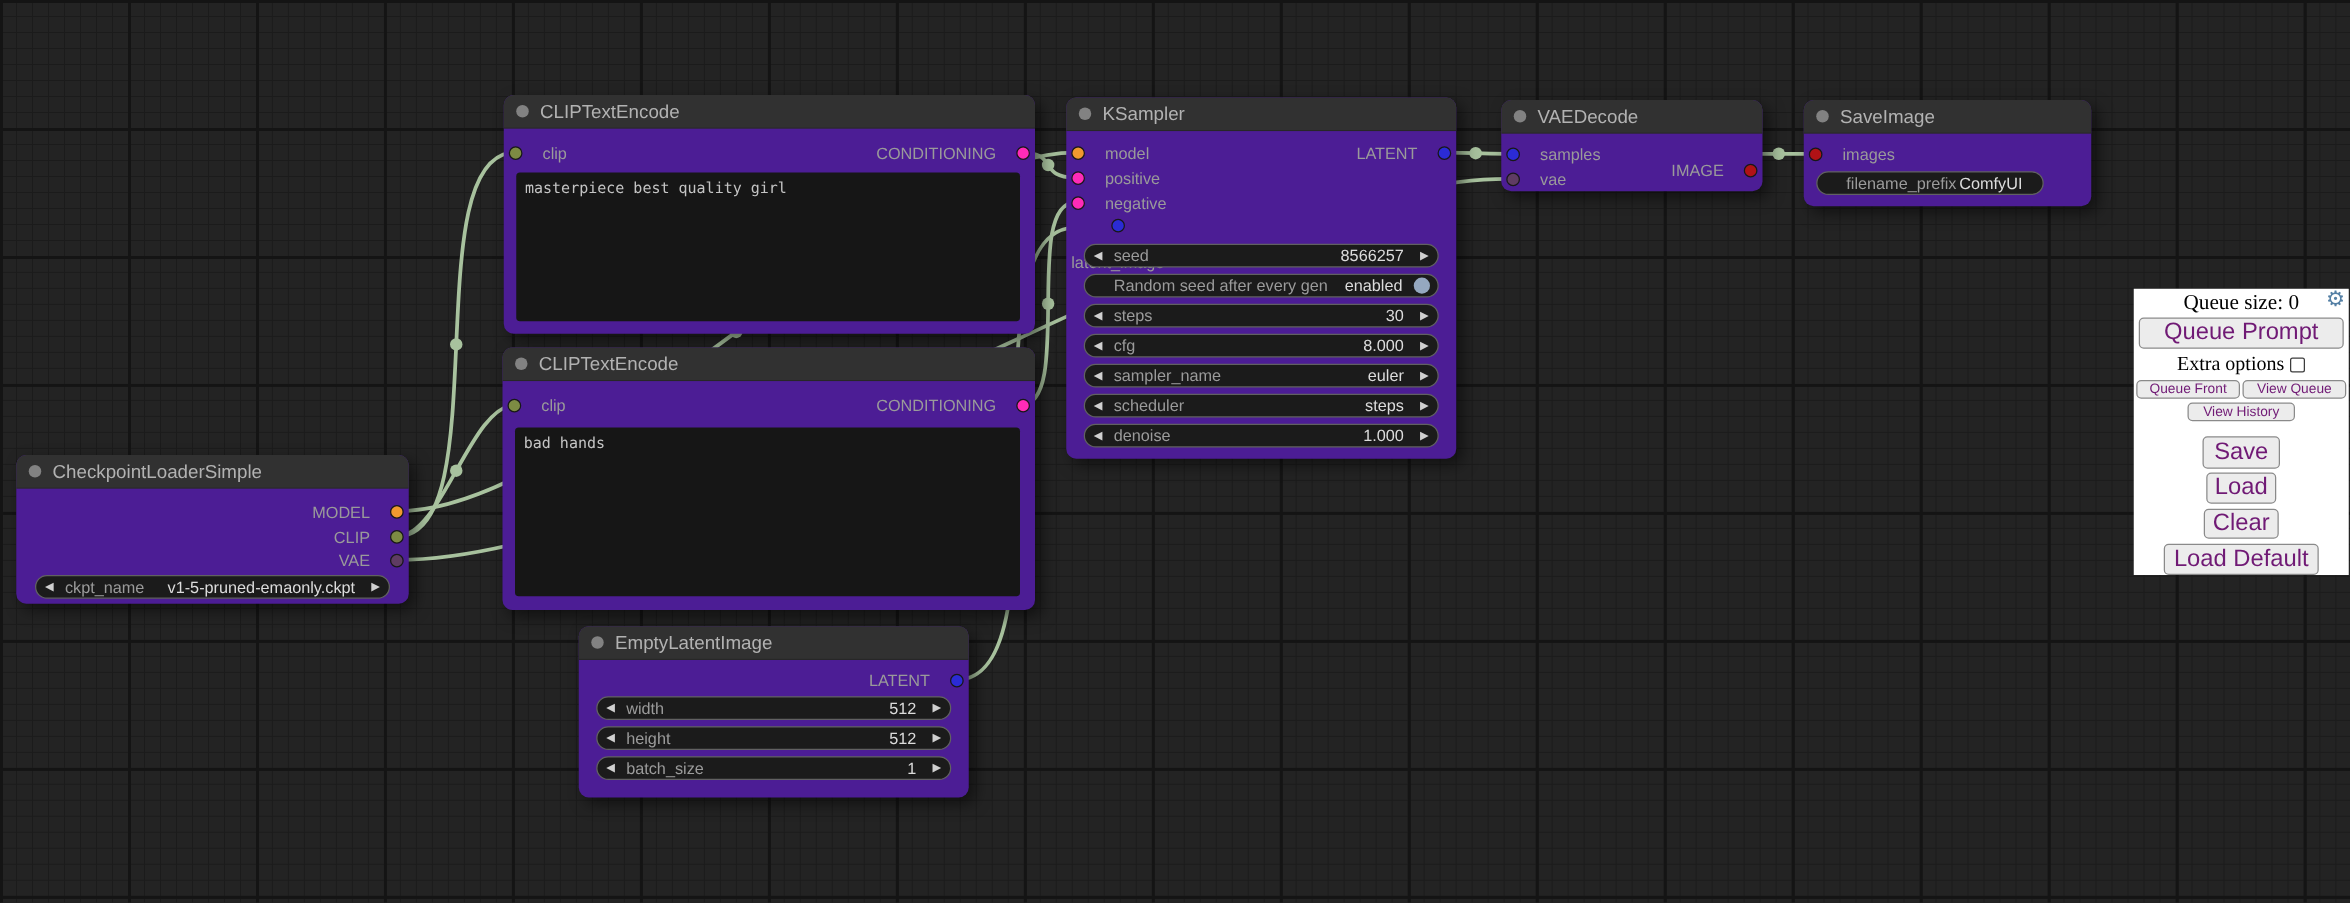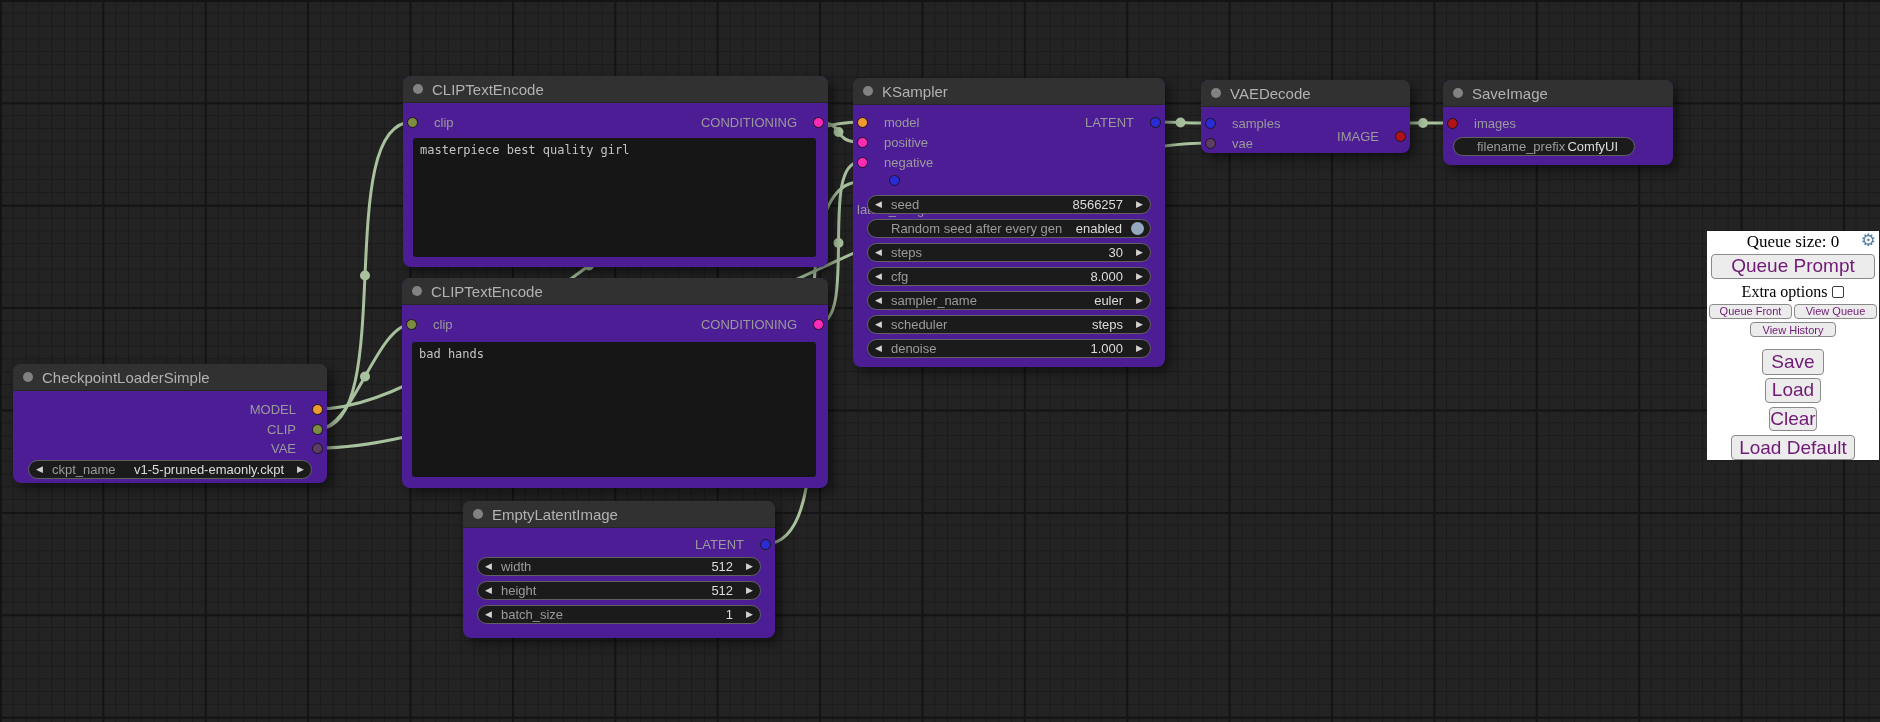--- a/index.html
+++ b/index.html
@@ -282,15 +282,15 @@
     <span>Extra options</span>
     <span class="checkbox"></span>
   </div>
   <div class="btn-row">
     <button class="btn" style="flex:1 1 50%;height:15px;font-size:11px;">Queue Front</button>
     <button class="btn" style="flex:1 1 50%;height:15px;font-size:11px;">View Queue</button>
   </div>
   <button class="btn" style="margin-top:3px;width:86px;height:16px;font-size:11px;">View History</button>
   <button class="btn" style="margin-top:12px;width:62px;height:26px;font-size:19px;">Save</button>
   <button class="btn" style="margin-top:3px;width:56px;height:25px;font-size:19px;">Load</button>
-  <button class="btn" style="margin-top:4px;width:48px;height:25px;font-size:19px;">Clear</button>
+  <button class="btn" style="margin-top:4px;width:60px;height:25px;font-size:19px;">Clear</button>
   <button class="btn" style="margin-top:4px;width:124px;height:25px;font-size:19px;">Load Default</button>
 </div>
 
 </body></html>

